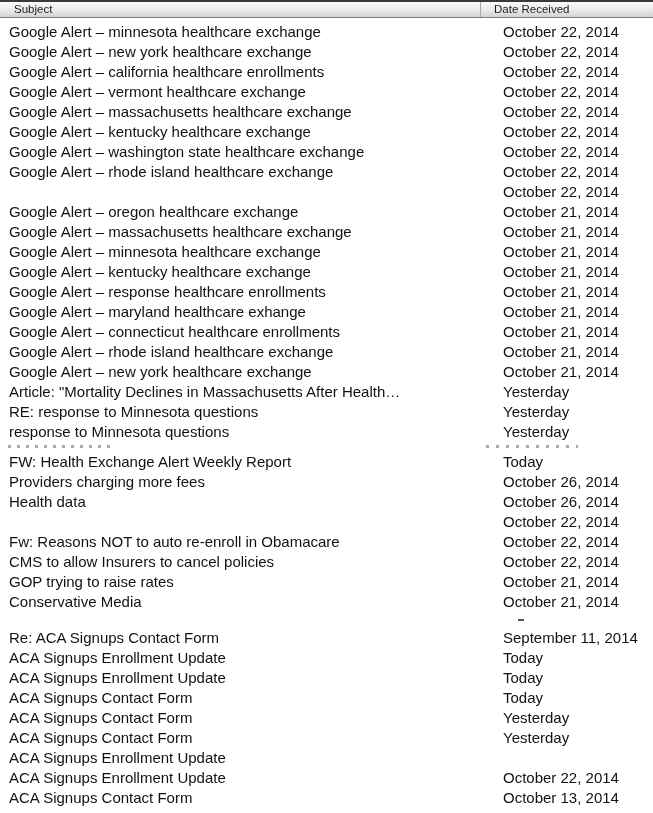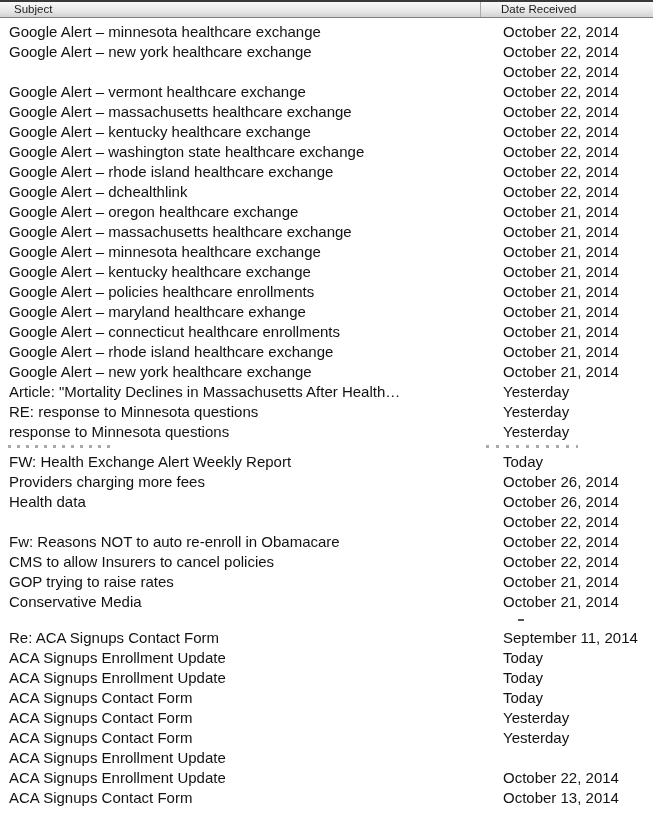--- a/index.html
+++ b/index.html
@@ -25,21 +25,21 @@
   .flag-col .tri{
     position:absolute;left:0;bottom:0;width:0;height:0;
     border-left:9px solid #6d8fd3;
     border-top:13px solid transparent;
   }
   .subject-col{
     flex:0 0 auto;width:466px;padding-left:4px;
     white-space:nowrap;overflow:hidden;
   }
   .date-col{
-    flex:1 1 auto;border-left:1px solid #a9a9a9;padding-left:20px;
+    flex:1 1 auto;border-left:1px solid #a9a9a9;padding-left:13px;
     white-space:nowrap;overflow:hidden;
   }
   
   .list{position:relative;padding-top:4px;}
   .row{
     position:relative;height:20px;line-height:20px;
     font-size:15px;color:#121212;white-space:nowrap;
   }
   .row .subj{
     position:absolute;left:9px;top:0;width:468px;
@@ -87,20 +87,21 @@
 
   <div class="row">
         <span class="subj">Google Alert – minnesota healthcare exchange</span>
         <span class="date">October 22, 2014</span>
       </div>
       <div class="row">
         <span class="subj">Google Alert – new york healthcare exchange</span>
         <span class="date">October 22, 2014</span>
       </div>
       <div class="row">
+        <span class="subj">Google Alert – california healthcare enrollments</span>
         <span class="date">October 22, 2014</span>
       </div>
       <div class="row">
         <span class="subj">Google Alert – vermont healthcare exchange</span>
         <span class="date">October 22, 2014</span>
       </div>
       <div class="row">
         <span class="subj">Google Alert – massachusetts healthcare exchange</span>
         <span class="date">October 22, 2014</span>
       </div>
@@ -110,41 +111,40 @@
       </div>
       <div class="row">
         <span class="subj">Google Alert – washington state healthcare exchange</span>
         <span class="date">October 22, 2014</span>
       </div>
       <div class="row">
         <span class="subj">Google Alert – rhode island healthcare exchange</span>
         <span class="date">October 22, 2014</span>
       </div>
       <div class="row">
-        <span class="subj">Google Alert – dchealthlink</span>
         <span class="date">October 22, 2014</span>
       </div>
       <div class="row">
         <span class="subj">Google Alert – oregon healthcare exchange</span>
         <span class="date">October 21, 2014</span>
       </div>
       <div class="row">
         <span class="subj">Google Alert – massachusetts healthcare exchange</span>
         <span class="date">October 21, 2014</span>
       </div>
       <div class="row">
         <span class="subj">Google Alert – minnesota healthcare exchange</span>
         <span class="date">October 21, 2014</span>
       </div>
       <div class="row">
         <span class="subj">Google Alert – kentucky healthcare exchange</span>
         <span class="date">October 21, 2014</span>
       </div>
       <div class="row">
-        <span class="subj">Google Alert – policies healthcare enrollments</span>
+        <span class="subj">Google Alert – response healthcare enrollments</span>
         <span class="date">October 21, 2014</span>
       </div>
       <div class="row">
         <span class="subj">Google Alert – maryland healthcare exhange</span>
         <span class="date">October 21, 2014</span>
       </div>
       <div class="row">
         <span class="subj">Google Alert – connecticut healthcare enrollments</span>
         <span class="date">October 21, 2014</span>
       </div>

